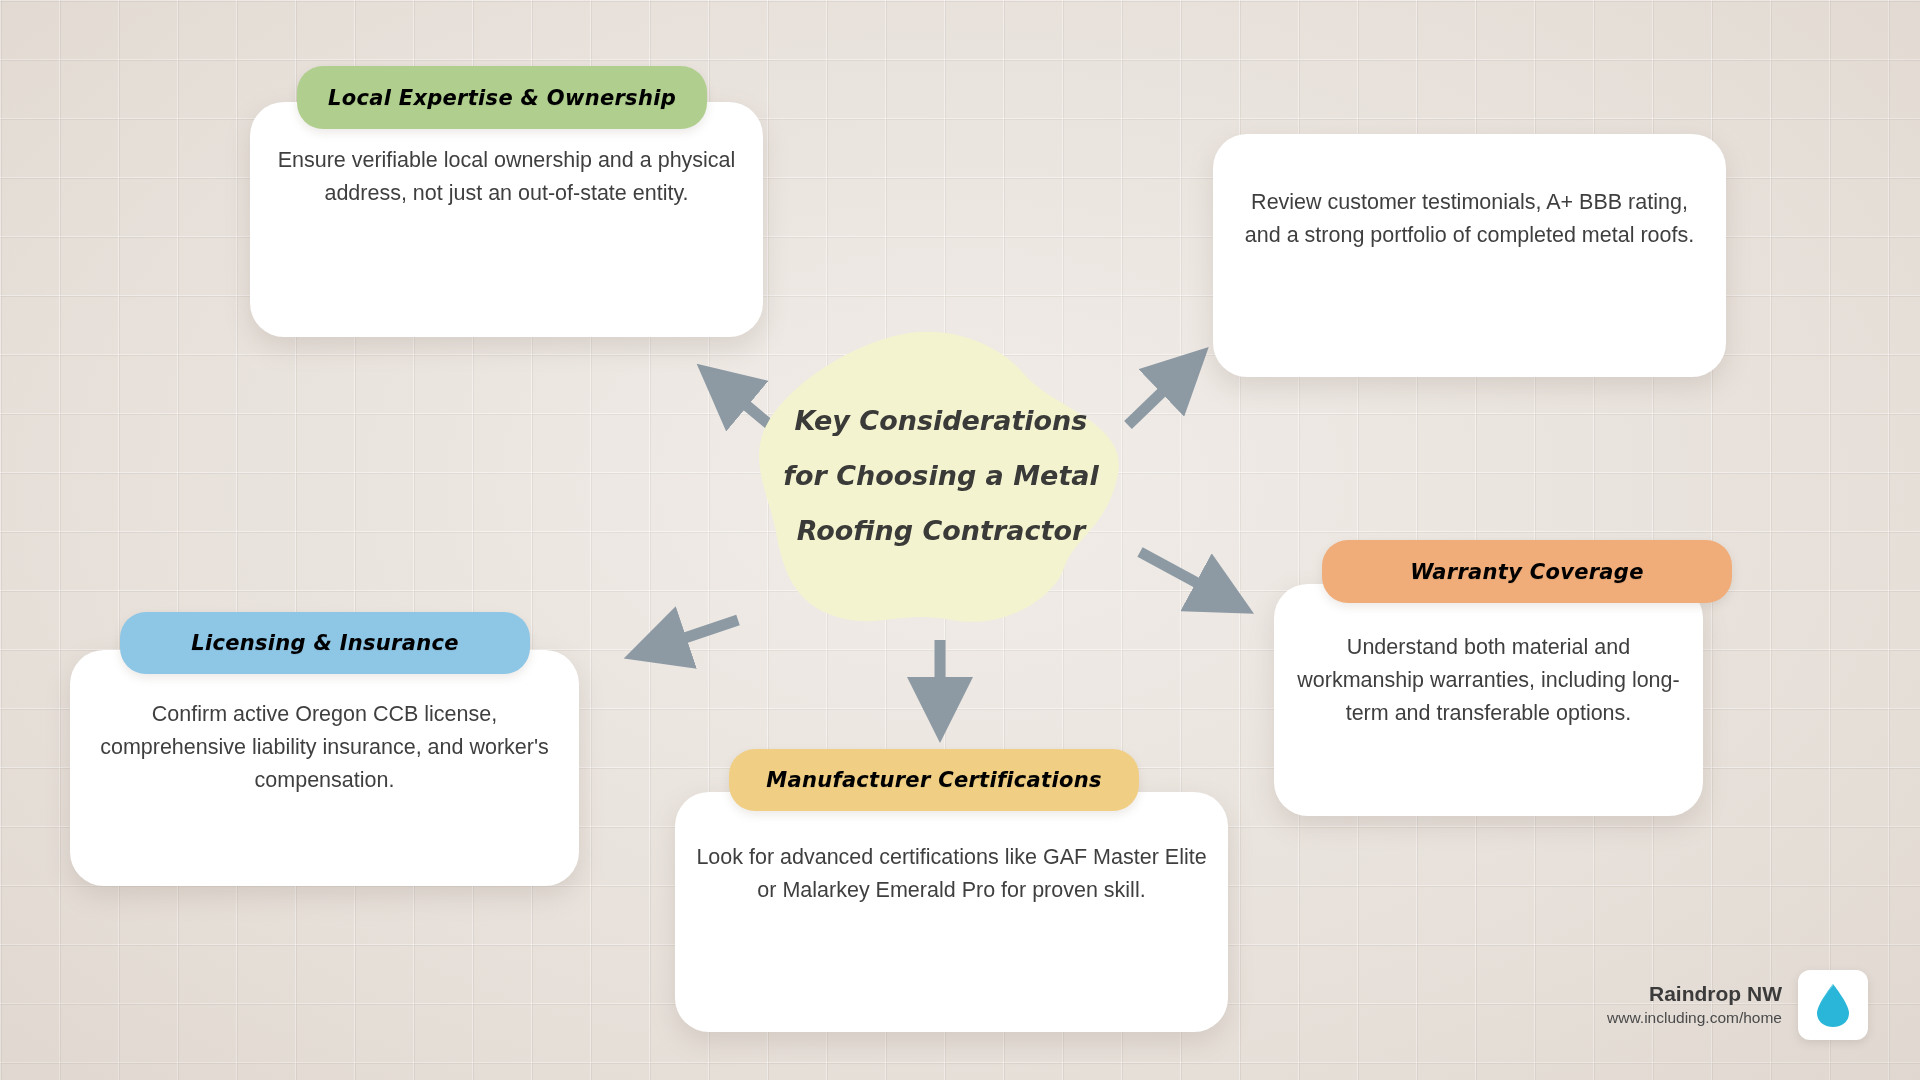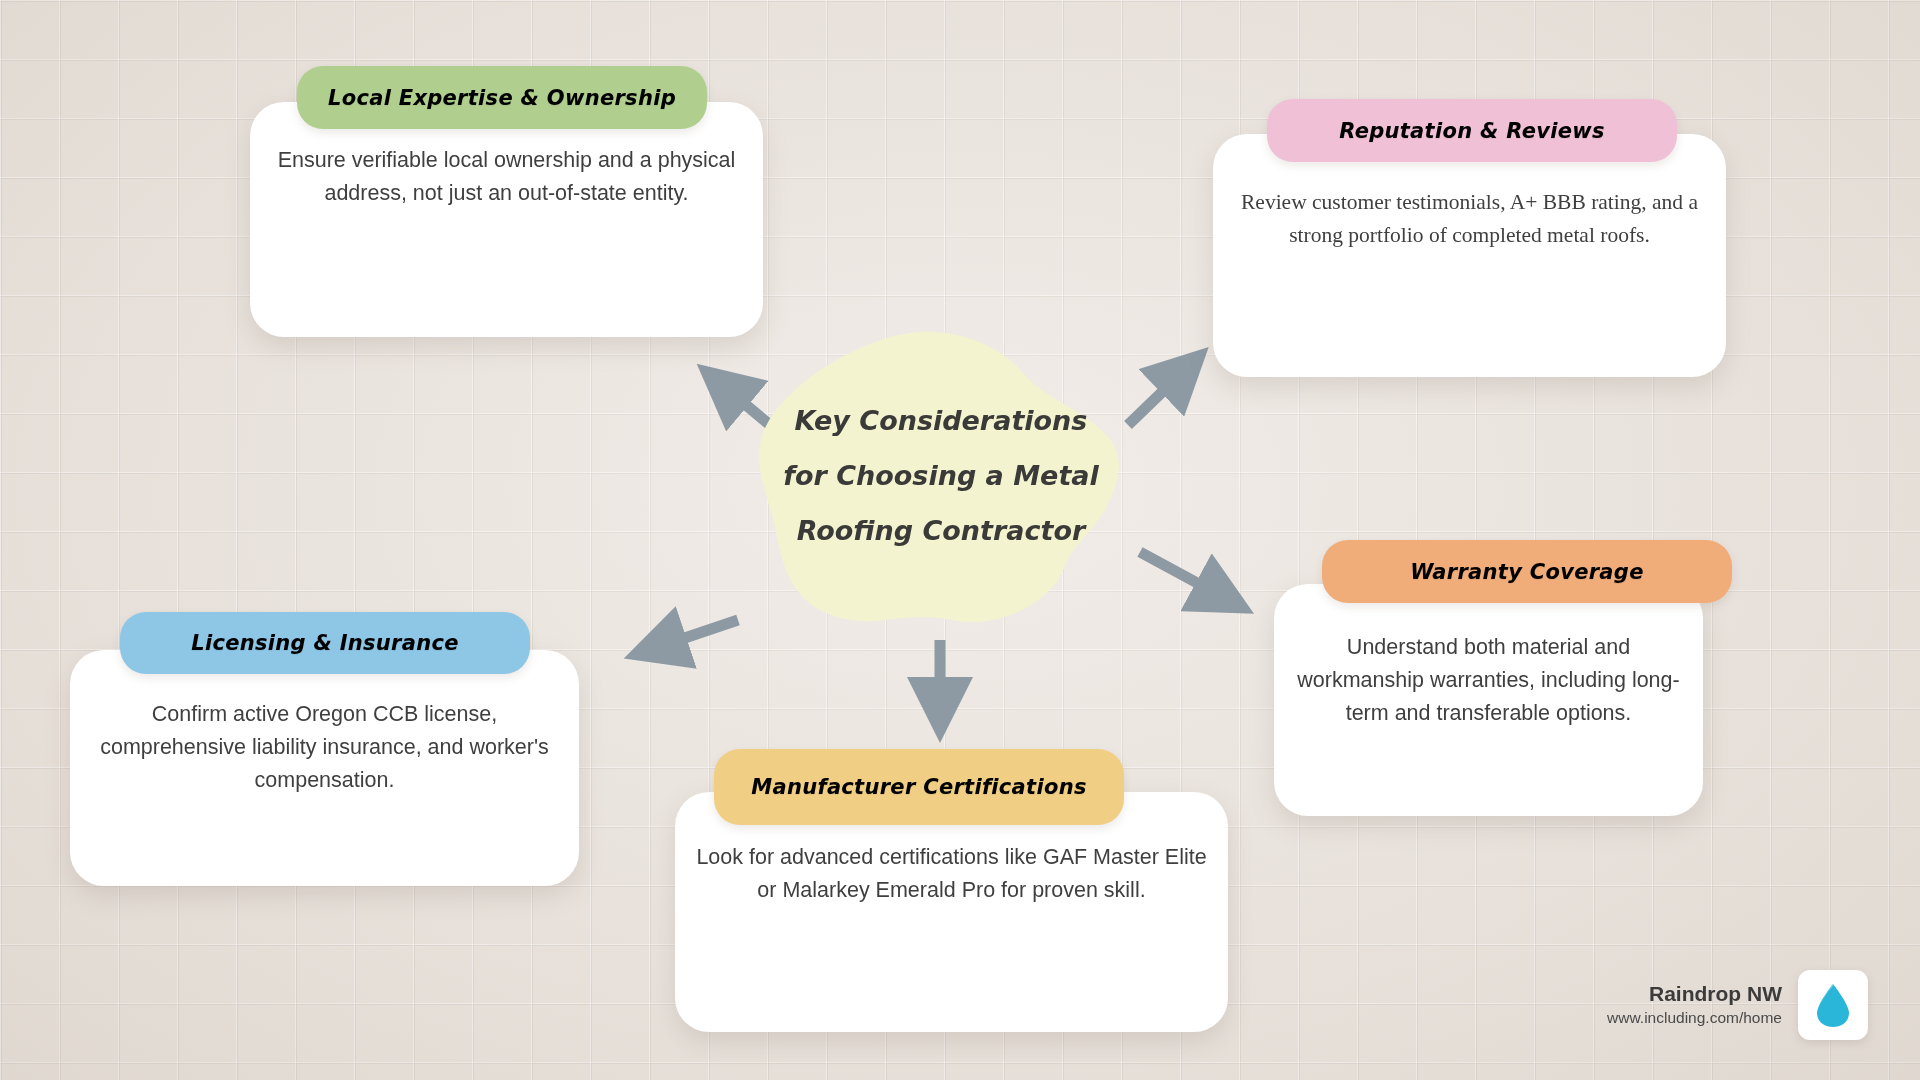--- a/index.html
+++ b/index.html
@@ -167,34 +167,33 @@
     <div>Key Considerations</div>
     <div>for Choosing a Metal</div>
     <div>Roofing Contractor</div>
   </div>
 
   <div class="card" style="left:250px; top:102px; width:513px; height:235px;">
     <div class="card-body" style="top:42px;">Ensure verifiable local ownership and a physical address, not just an out-of-state entity.</div>
   </div>
   <div class="pill" style="left:297px; top:66px; width:410px; height:63px; background:#b0cf8e;">Local Expertise &amp; Ownership</div>
 
-  <div class="card" style="left:1213px; top:134px; width:513px; height:243px;font-family:Liberation Serif, serif;">
+  <div class="card" style="left:1213px; top:134px; width:513px; height:243px;">
     <div class="card-body" style="top:52px;">Review customer testimonials, A+ BBB rating, and a strong portfolio of completed metal roofs.</div>
   </div>
-  <div class="pill" style="left:1267px; top:99px; width:410px; height:63px; background:#efc0d6;">Reputation &amp; Reviews</div>
 
   <div class="card" style="left:1274px; top:584px; width:429px; height:232px;">
     <div class="card-body" style="top:47px;">Understand both material and workmanship warranties, including long-term and transferable options.</div>
   </div>
   <div class="pill" style="left:1322px; top:540px; width:410px; height:63px; background:#f0ad79;">Warranty Coverage</div>
 
   <div class="card" style="left:675px; top:792px; width:553px; height:240px;">
     <div class="card-body" style="top:49px;">Look for advanced certifications like GAF Master Elite or Malarkey Emerald Pro for proven skill.</div>
   </div>
-  <div class="pill" style="left:714px; top:749px; width:410px; height:76px; background:#f0cf85;">Manufacturer Certifications</div>
+  <div class="pill" style="left:729px; top:749px; width:410px; height:62px; background:#f0cf85;">Manufacturer Certifications</div>
 
   <div class="card" style="left:70px; top:650px; width:509px; height:236px;">
     <div class="card-body" style="top:48px;">Confirm active Oregon CCB license, comprehensive liability insurance, and worker's compensation.</div>
   </div>
   <div class="pill" style="left:120px; top:612px; width:410px; height:62px; background:#8ec6e6;">Licensing &amp; Insurance</div>
 
   <div id="brand">
     <div id="brand-text">
       <div id="brand-name">Raindrop NW</div>
       <div id="brand-url">www.including.com/home</div>

